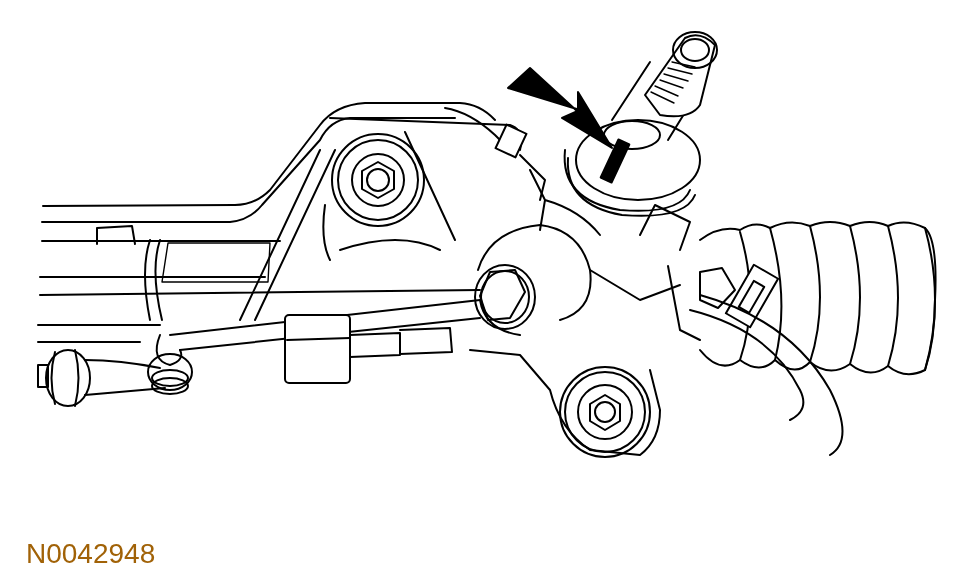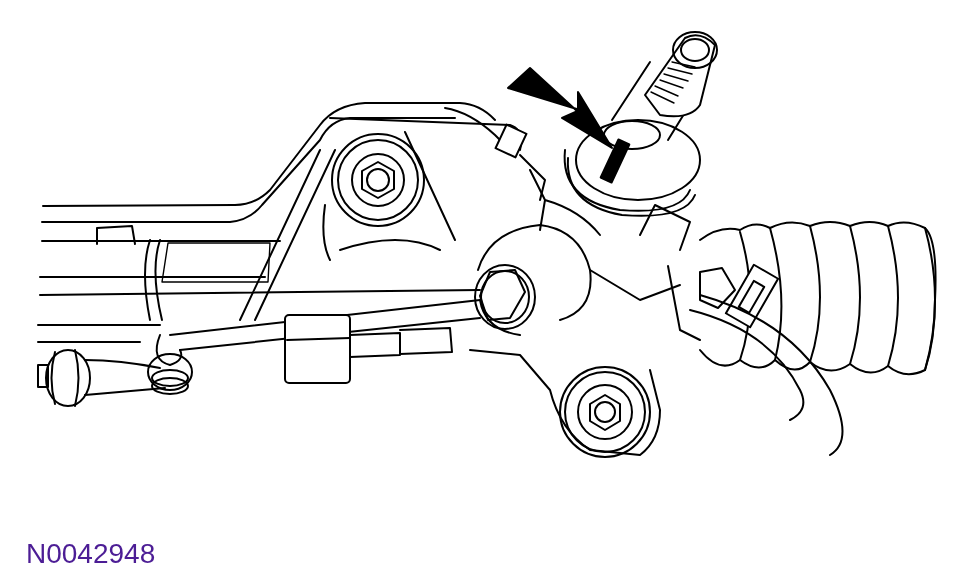--- a/index.html
+++ b/index.html
@@ -4,21 +4,21 @@
 <style>
   html, body { margin:0; padding:0; background:#ffffff; }
   body { width:960px; height:585px; position:relative; overflow:hidden; font-family:"Liberation Sans", sans-serif; }
   #drawing { position:absolute; left:0; top:0; width:960px; height:585px; }
   #drawing path, #drawing line, #drawing circle, #drawing ellipse, #drawing polygon, #drawing rect, #drawing polyline {
     fill:none; stroke:#000; stroke-width:2; stroke-linejoin:round; stroke-linecap:round;
   }
   #drawing .thin { stroke-width:1.4; }
   #drawing .fill { fill:#000; stroke:#000; }
   #drawing .white { fill:#fff; }
-  .figure-id { position:absolute; left:26px; top:538px; font-size:28px; color:#4c1d95; letter-spacing:0px; }
+  .figure-id { position:absolute; left:26px; top:538px; font-size:28px; color:#a16207; letter-spacing:0px; }
 </style>
 </head>
 <body>
 
 <svg id="drawing" viewBox="0 0 960 585" xmlns="http://www.w3.org/2000/svg">
 
   <g>
     <path d="M43 206 L235 205 Q255 205 270 190 L320 125 Q335 105 365 103 L460 103 Q480 104 495 120"></path>
     <path d="M42 222 L230 222 Q250 220 262 205 L320 140 Q330 120 350 118 L455 118"></path>
     <line x1="42" y1="241" x2="280" y2="241"></line>

